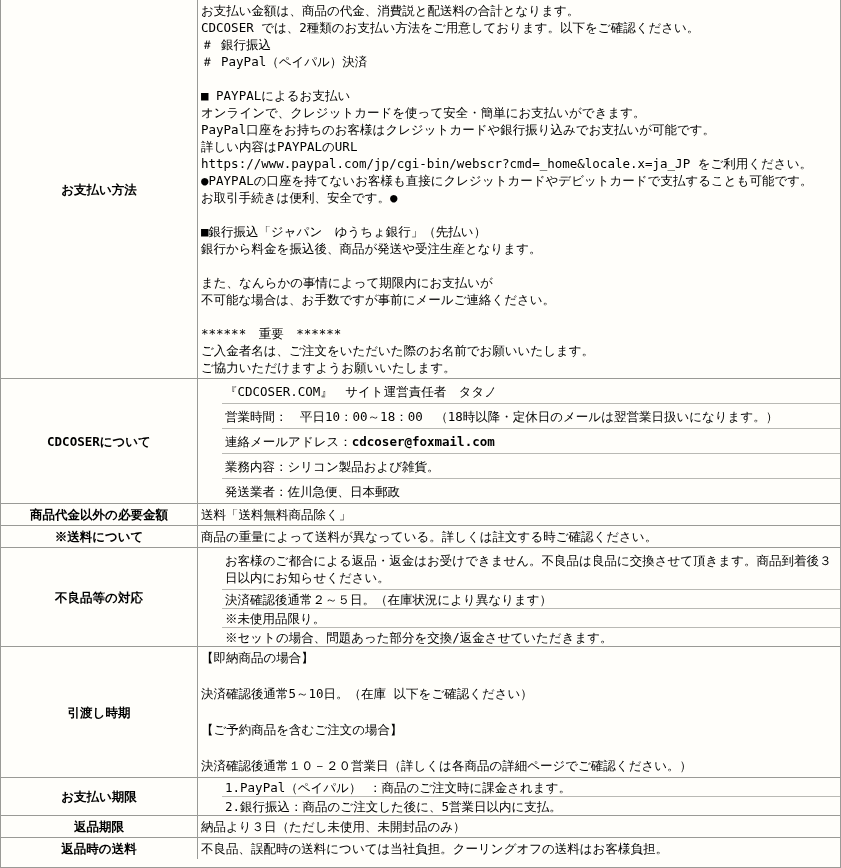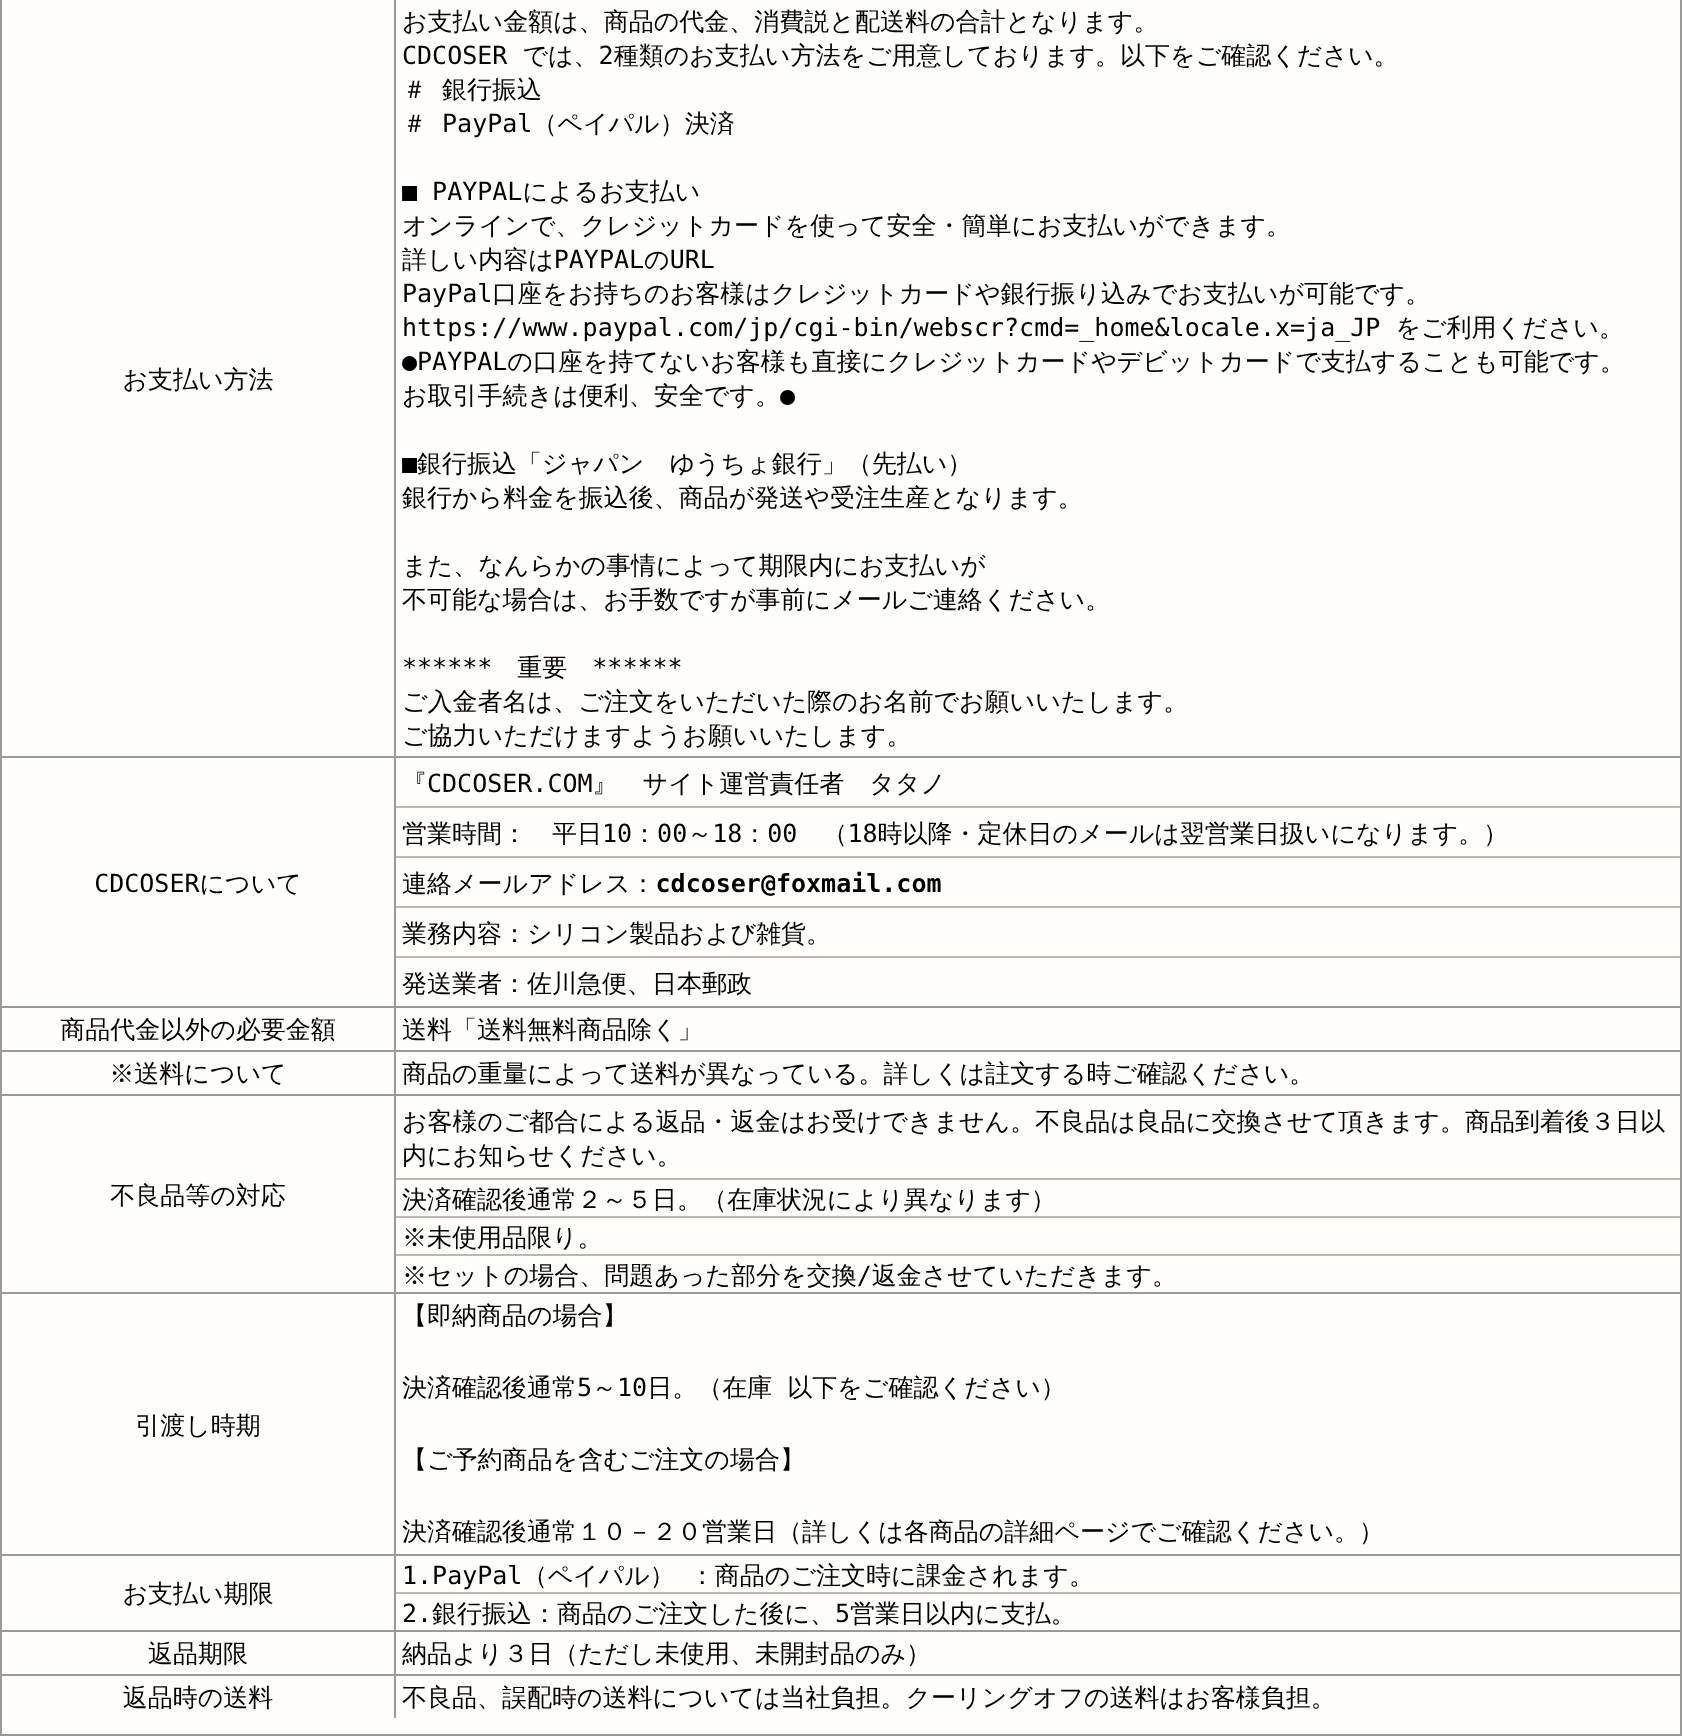--- a/index.html
+++ b/index.html
@@ -27,40 +27,41 @@
   .row:last-child{border-bottom:none;}
   .cell-label{
     flex:0 0 197px;
     width:197px;
     box-sizing:border-box;
     border-right:1px solid #9a9a96;
     display:flex;
     align-items:center;
     justify-content:center;
     text-align:center;
-    font-weight:normal;
+    font-weight:bold;
     padding:2px 4px;
     background:#fffefa;
   }
   .cell-content{
     flex:1 1 auto;
     min-width:0;
     padding:2px 3px;
     box-sizing:border-box;
   }
   .cell-content.no-pad{padding:0;}
   .line{
     min-height:17px;
     word-break:break-all;
   }
   .subrow{
     border-bottom:1px solid #b9b9b4;
     padding:4px 3px 3px 3px;
     min-height:17px;
     word-break:break-all;
+    margin-left:24px;
   }
   .subrow:last-child{border-bottom:none;}
   .subrow.tight{padding:1px 3px 0 3px;min-height:15px;}
   .email{font-weight:bold;}
   .delivery .line{min-height:18px;line-height:18px;}
 </style>
 </head>
 <body>
 
 <div class="info-table">
@@ -68,22 +69,22 @@
   <div class="row">
     <div class="cell-label">お支払い方法</div>
     <div class="cell-content">
       <div class="line">お支払い金額は、商品の代金、消費説と配送料の合計となります。</div>
       <div class="line">CDCOSER では、2種類のお支払い方法をご用意しております。以下をご確認ください。</div>
       <div class="line">＃ 銀行振込</div>
       <div class="line">＃ PayPal（ペイパル）決済</div>
       <div class="line"></div>
       <div class="line">■ PAYPALによるお支払い</div>
       <div class="line">オンラインで、クレジットカードを使って安全・簡単にお支払いができます。</div>
+      <div class="line">PayPal口座をお持ちのお客様はクレジットカードや銀行振り込みでお支払いが可能です。</div>
       <div class="line">詳しい内容はPAYPALのURL</div>
-      <div class="line">PayPal口座をお持ちのお客様はクレジットカードや銀行振り込みでお支払いが可能です。</div>
       <div class="line">https://www.paypal.com/jp/cgi-bin/webscr?cmd=_home&amp;locale.x=ja_JP をご利用ください。</div>
       <div class="line">●PAYPALの口座を持てないお客様も直接にクレジットカードやデビットカードで支払することも可能です。</div>
       <div class="line">お取引手続きは便利、安全です。●</div>
       <div class="line"></div>
       <div class="line">■銀行振込「ジャパン　ゆうちょ銀行」（先払い）</div>
       <div class="line">銀行から料金を振込後、商品が発送や受注生産となります。</div>
       <div class="line"></div>
       <div class="line">また、なんらかの事情によって期限内にお支払いが</div>
       <div class="line">不可能な場合は、お手数ですが事前にメールご連絡ください。</div>
       <div class="line"></div>

